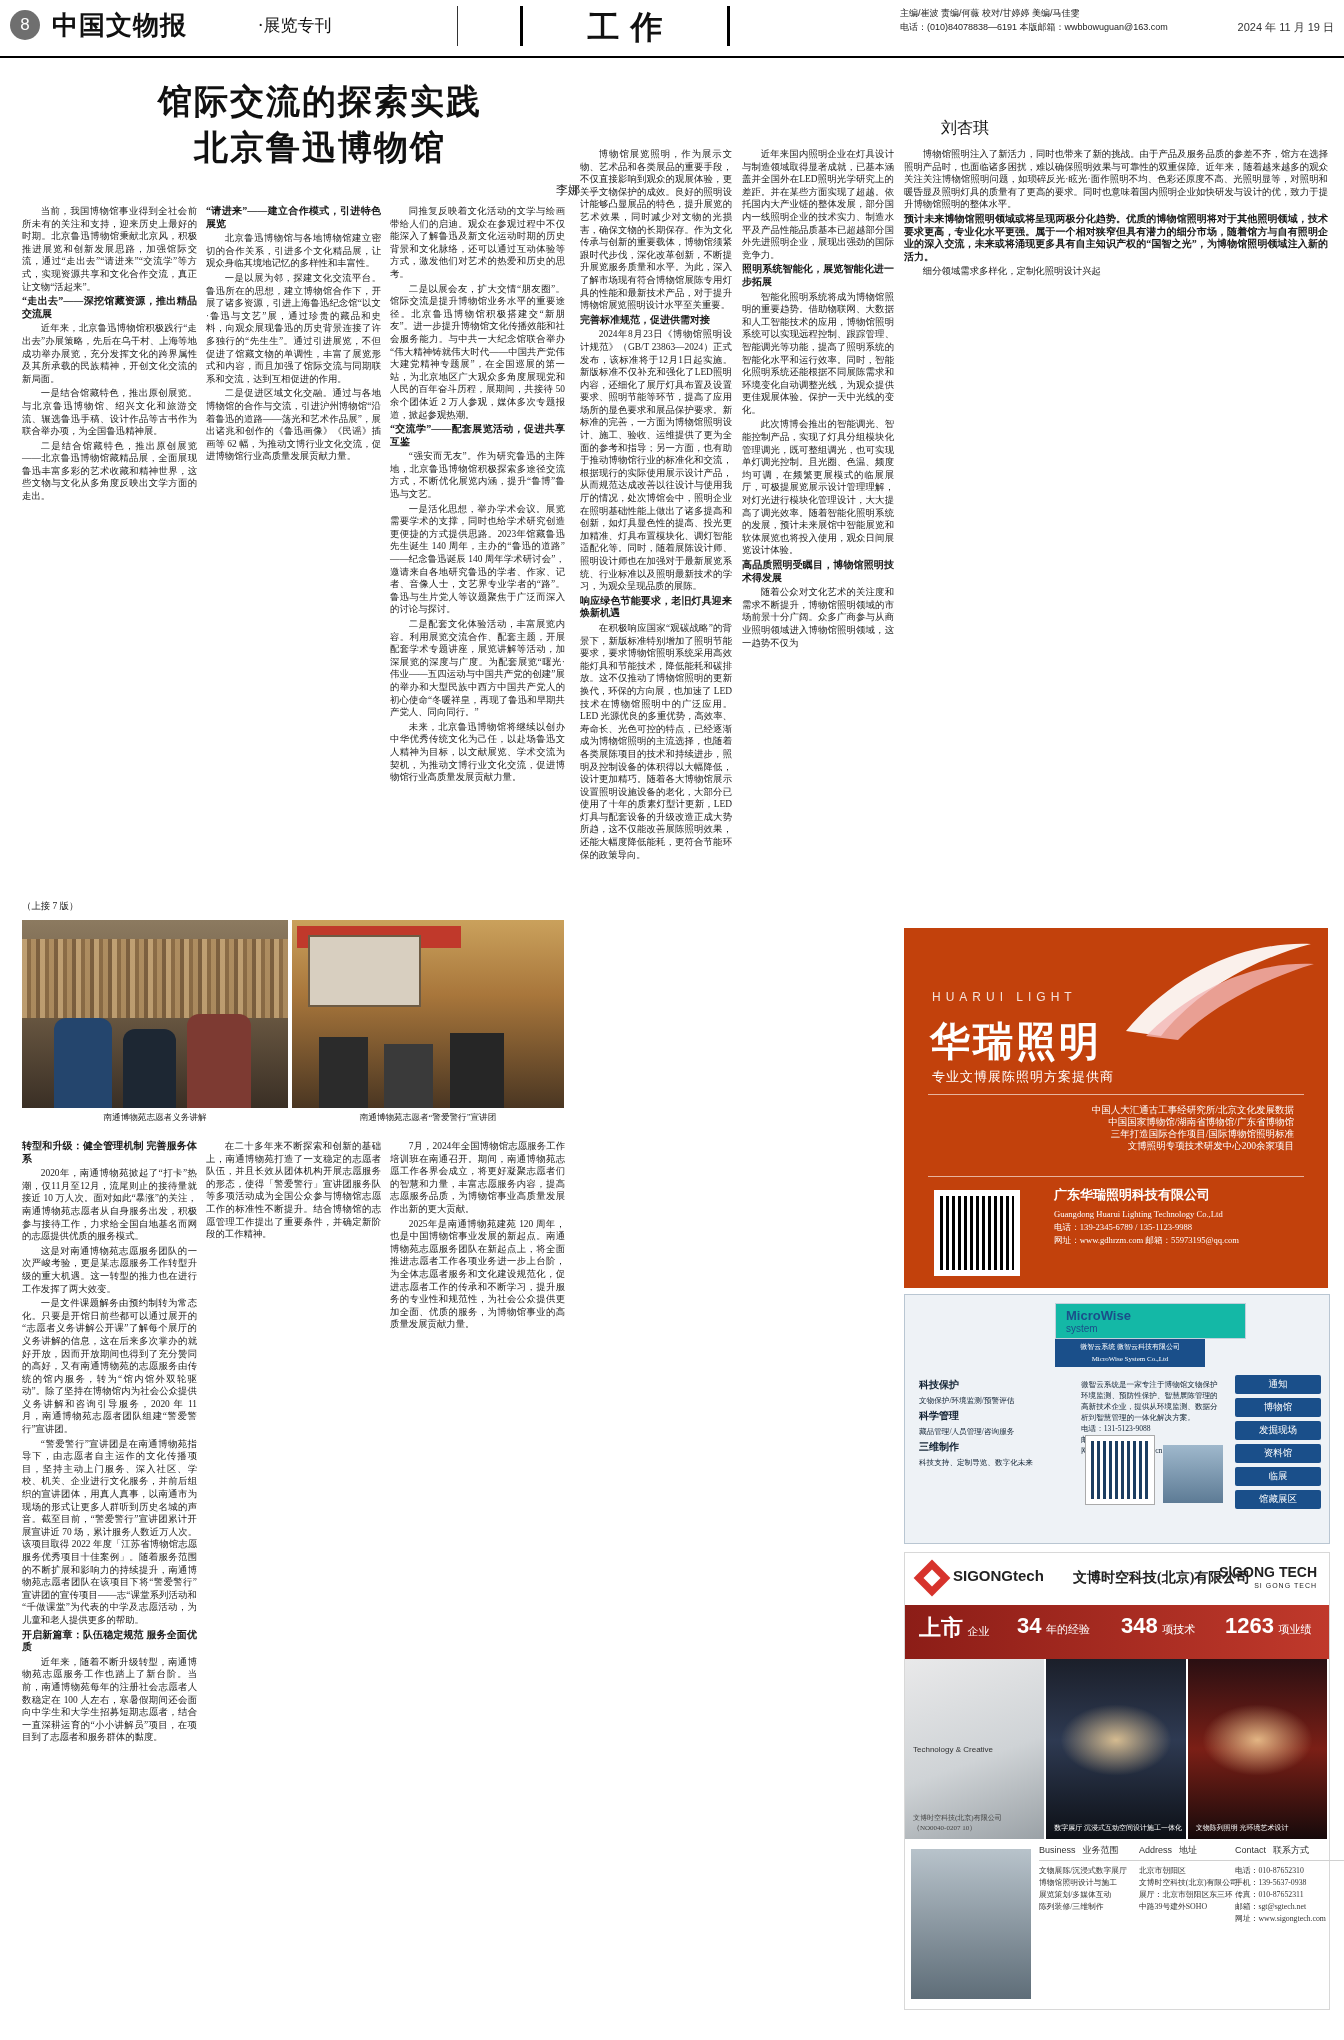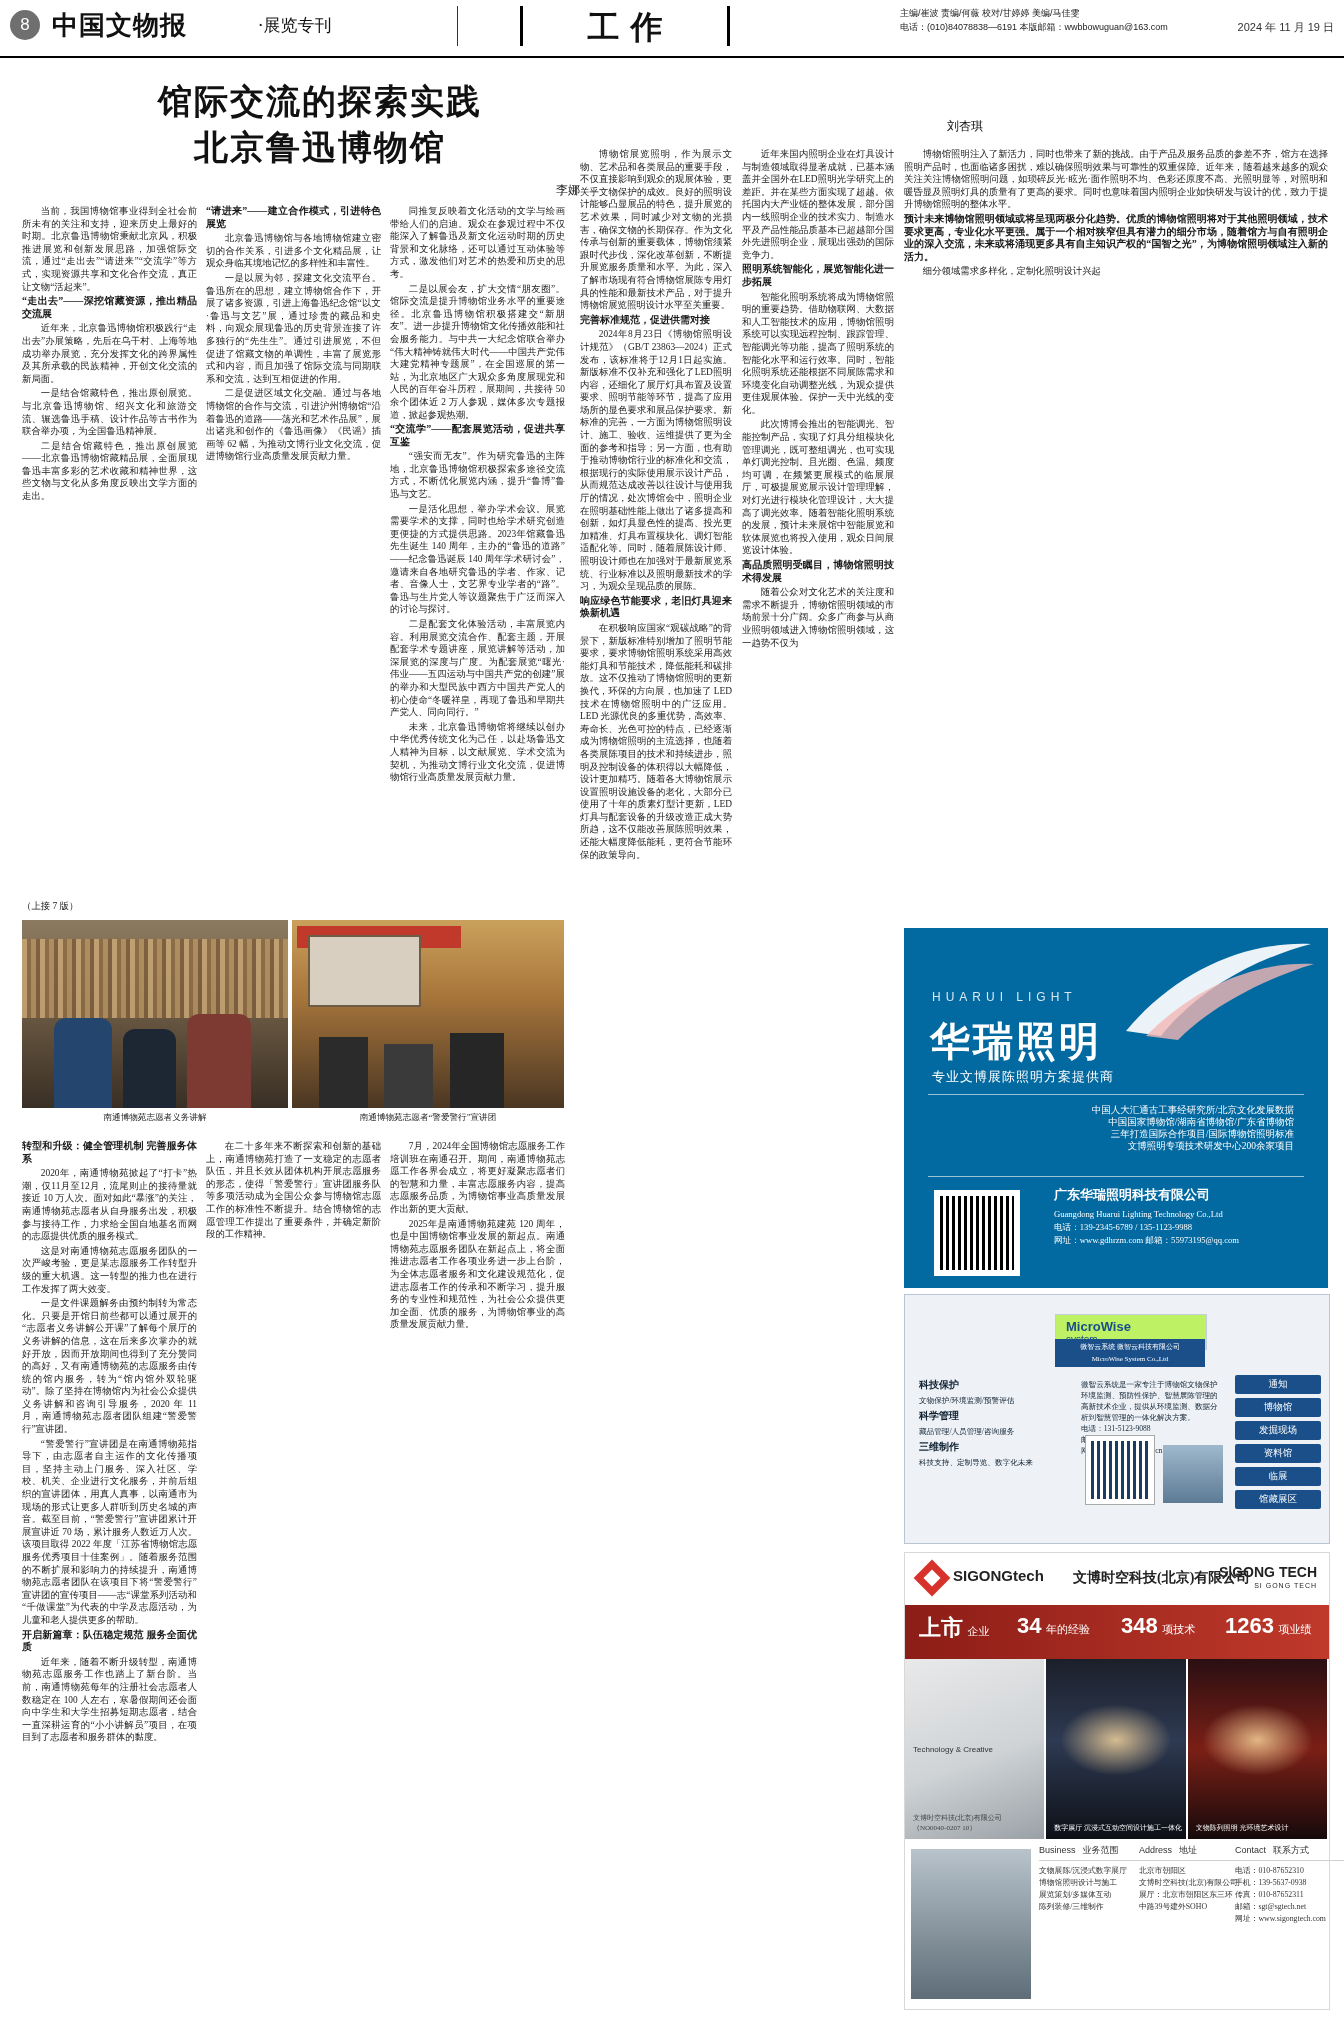--- a/index.html
+++ b/index.html
@@ -18,21 +18,21 @@
   .work-box .bar.l{left:0;}
   .work-box .bar.r{right:0;}
   .work-text{position:absolute;left:0;top:0;width:210px;text-align:center;font-size:32px;font-weight:bold;line-height:46px;font-family:"DejaVu Serif",serif;}
   .credits{position:absolute;left:900px;top:6px;width:310px;font-size:9px;line-height:14px;font-family:"Liberation Sans",sans-serif;color:#222;}
   .date{position:absolute;right:10px;top:20px;font-size:11px;font-family:"Liberation Sans",sans-serif;color:#333;}
 
   
   .h-left{position:absolute;left:60px;top:78px;width:520px;text-align:center;font-size:34px;font-weight:bold;line-height:46px;letter-spacing:2px;font-family:"DejaVu Serif",serif;}
   .h-left-author{position:absolute;left:60px;top:182px;width:520px;text-align:right;font-size:12px;}
   .h-right{position:absolute;left:600px;top:80px;width:730px;text-align:center;font-size:27px;font-weight:bold;letter-spacing:2px;font-family:"DejaVu Serif",serif;}
-  .h-right-author{position:absolute;left:600px;top:118px;width:730px;text-align:center;font-size:12px;font-family:Liberation Mono, monospace;}
+  .h-right-author{position:absolute;left:600px;top:118px;width:730px;text-align:center;font-size:16px;font-family:Liberation Mono, monospace;}
 
   
   .col{position:absolute;font-size:9.4px;line-height:12.6px;text-align:justify;color:#1a1a1a;}
   .col p{margin:0 0 2px 0;text-indent:2em;}
   .col p.nohead{text-indent:0;}
   .sec{font-weight:bold;font-size:10px;margin:5px 0 3px 0;text-indent:0;}
 
   
   .photo{position:absolute;overflow:hidden;background:#5b5b5b;}
   .cap{position:absolute;font-size:8.6px;text-align:center;color:#222;}
@@ -41,38 +41,38 @@
   .p1{background:linear-gradient(180deg,#8c7a60 0%,#6d5b44 45%,#3a2f25 100%);}
   .p1 .shelf{position:absolute;left:0;top:10%;width:100%;height:42%;background:
      repeating-linear-gradient(90deg,#caa877 0 5px,#8d6c44 5px 9px,#b59262 9px 14px,#7c5e3c 14px 18px);opacity:.85;}
   .p1 .person{position:absolute;border-radius:12px 12px 0 0;}
   
   .p2{background:linear-gradient(180deg,#caa15c 0%,#a8763b 40%,#4a3622 100%);}
   .p2 .screen{position:absolute;left:6%;top:8%;width:40%;height:36%;background:#d8cfc0;border:2px solid #6d5b44;}
   .p2 .banner{position:absolute;left:2%;top:3%;width:60%;height:12%;background:#c0392b;}
 
   
-  .ad1{position:absolute;left:904px;top:928px;width:424px;height:360px;background:#0369a1;color:#fff;}
+  .ad1{position:absolute;left:904px;top:928px;width:424px;height:360px;background:#c2410c;color:#fff;}
   .ad1 .swoosh{position:absolute;right:12px;top:8px;width:200px;height:110px;}
   .ad1 .cn{position:absolute;left:26px;top:86px;font-size:40px;font-weight:bold;letter-spacing:3px;font-family:"DejaVu Serif",serif;}
   .ad1 .en{position:absolute;left:28px;top:62px;font-size:12px;letter-spacing:5px;font-family:"Liberation Sans",sans-serif;opacity:.85;}
   .ad1 .slogan{position:absolute;left:28px;top:140px;font-size:13px;letter-spacing:1px;}
   .ad1 .hr{position:absolute;left:24px;top:166px;width:376px;height:1px;background:rgba(255,255,255,.6);}
   .ad1 .lines{position:absolute;left:40px;top:176px;width:350px;font-size:9.5px;line-height:12px;text-align:right;}
   .ad1 .hr2{position:absolute;left:24px;top:248px;width:376px;height:1px;background:rgba(255,255,255,.6);}
   .ad1 .company{position:absolute;left:150px;top:258px;width:260px;font-size:13px;font-weight:bold;}
   .ad1 .contact{position:absolute;left:150px;top:280px;width:265px;font-size:8.6px;line-height:13px;}
   .ad1 .qr{position:absolute;left:30px;top:262px;width:86px;height:86px;background:#fff;}
   .ad1 .qr .qrin{position:absolute;inset:6px;background:
       repeating-linear-gradient(90deg,#000 0 3px,#fff 3px 6px),
       repeating-linear-gradient(0deg,#000 0 3px,transparent 3px 6px);}
 
   
   .ad2{position:absolute;left:904px;top:1294px;width:424px;height:248px;background:#eef2f6;border:1px solid #b9c6d2;color:#123;}
-  .ad2 .logo{position:absolute;left:150px;top:19px;width:150px;height:34px;background:#bef264;border:1px solid #c3d0dc;}
+  .ad2 .logo{position:absolute;left:150px;top:8px;width:150px;height:34px;background:#14b8a6;border:1px solid #c3d0dc;padding-left:39px;}
   .ad2 .logo .mw{position:absolute;left:10px;top:4px;font-size:13px;font-weight:bold;color:#1a4f8a;font-family:"Liberation Sans",sans-serif;}
   .ad2 .logo .sysm{position:absolute;left:10px;top:19px;font-size:10px;color:#1a4f8a;font-family:"Liberation Sans",sans-serif;}
   .ad2 .banner{position:absolute;left:150px;top:44px;width:150px;height:26px;background:#1a4f8a;color:#fff;font-size:7px;line-height:12px;text-align:center;padding-top:2px;}
   .ad2 .leftlist{position:absolute;left:14px;top:80px;width:150px;font-size:9.5px;line-height:19px;}
   .ad2 .leftlist b{font-size:10px;}
   .ad2 .rightlist{position:absolute;left:330px;top:80px;width:86px;font-size:9.5px;line-height:19px;text-align:center;}
   .ad2 .rightlist div{background:#1a4f8a;color:#fff;margin-bottom:4px;border-radius:2px;}
   .ad2 .mid{position:absolute;left:176px;top:84px;width:140px;font-size:7.6px;line-height:11px;}
   .ad2 .qr2{position:absolute;left:180px;top:140px;width:68px;height:68px;background:#fff;border:1px solid #aaa;}
   .ad2 .qr2 .qrin{position:absolute;inset:5px;background:

